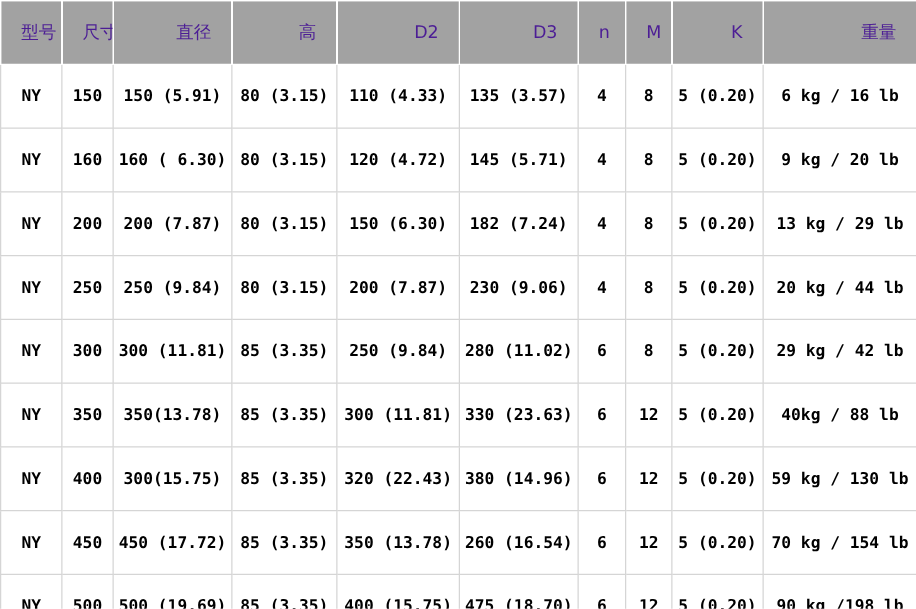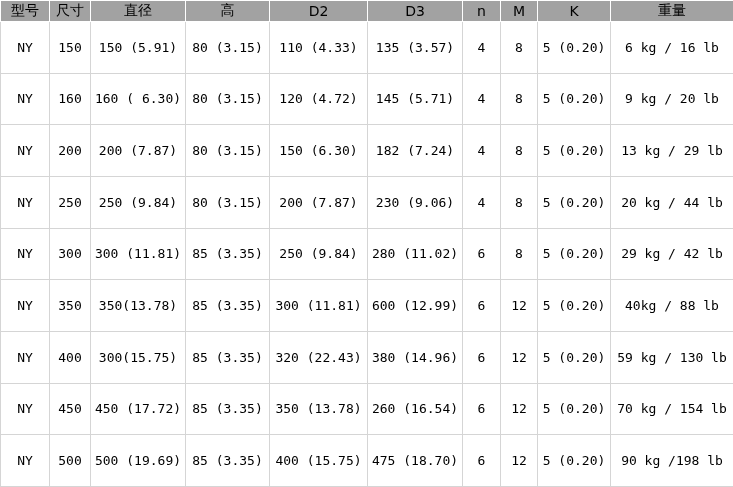--- a/index.html
+++ b/index.html
@@ -25,31 +25,31 @@
   col.cw2 { width: 95px; }
   col.cw3 { width: 84px; }
   col.cw4 { width: 98px; }
   col.cw5 { width: 95px; }
   col.cw6 { width: 38px; }
   col.cw7 { width: 37px; }
   col.cw8 { width: 73px; }
   col.cw9 { width: 123px; }
 
   thead tr { height: 21px; }
-  tbody tr { height: 51px; }
+  tbody tr { height: 51px; font-weight: bold; }
 
   th {
     background: #a2a2a2;
-    color: #000000;
+    color: #4c1d95;
     font-size: 14px;
     font-weight: normal;
-    text-align: center;
+    text-align: right;
     vertical-align: middle;
     border: 1px solid #ffffff;
-    padding: 0;
+    padding: 16px;
     font-family: "DejaVu Sans", "Liberation Sans", sans-serif;
     white-space: nowrap;
     overflow: hidden;
   }
   td {
     background: #ffffff;
     color: #000000;
     font-size: 13px;
     text-align: center;
     vertical-align: middle;
@@ -149,21 +149,21 @@
         <td>8</td>
         <td>5 (0.20)</td>
         <td>29 kg / 42 lb</td>
       </tr>
       <tr>
         <td>NY</td>
         <td>350</td>
         <td>350(13.78)</td>
         <td>85 (3.35)</td>
         <td>300 (11.81)</td>
-        <td>600 (12.99)</td>
+        <td>330 (23.63)</td>
         <td>6</td>
         <td>12</td>
         <td>5 (0.20)</td>
         <td>40kg / 88 lb</td>
       </tr>
       <tr>
         <td>NY</td>
         <td>400</td>
         <td>300(15.75)</td>
         <td>85 (3.35)</td>

